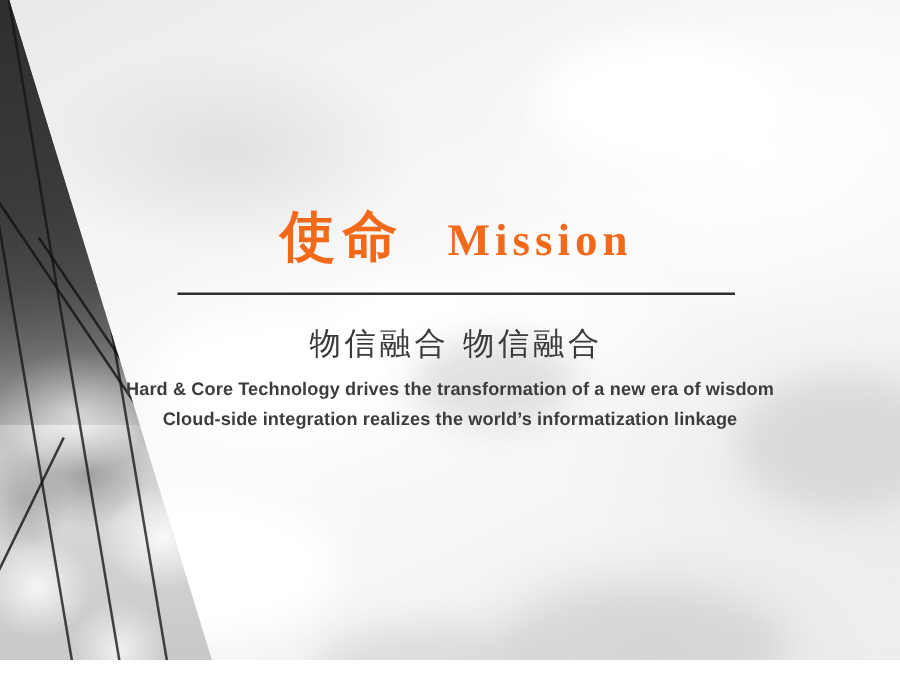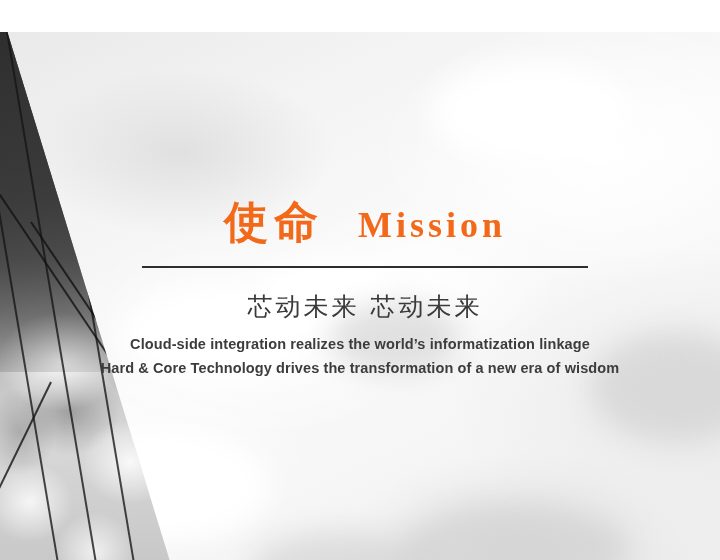--- a/index.html
+++ b/index.html
@@ -10,21 +10,20 @@
   body {
     font-family: "Liberation Sans", "DejaVu Sans", sans-serif;
   }
 
   #stage {
     position: relative;
     width: 720px;
     height: 528px;
     overflow: hidden;
     background: #f2f2f2;
-    margin-top: 32px;
   }
 
   
   .bg-photo {
     position: absolute;
     inset: 0;
     overflow: hidden;
   }
   .sky {
     position: absolute;
@@ -235,21 +234,21 @@
 
   <div class="content">
 
     <div class="title-row">
       <span class="title-cn">使命</span>
       <span class="title-en">Mission</span>
     </div>
 
     <div class="divider"></div>
 
-    <div class="subtitle-cn">芯动未来 芯动未来</div>
+    <div class="subtitle-cn">物信融合 物信融合</div>
 
     <div class="taglines">
+      <div class="tagline">Hard &amp; Core Technology drives the transformation of a new era of wisdom</div>
       <div class="tagline">Cloud-side integration realizes the world’s informatization linkage</div>
-      <div class="tagline">Hard &amp; Core Technology drives the transformation of a new era of wisdom</div>
     </div>
 
   </div>
 </div>
 
 </body></html>

